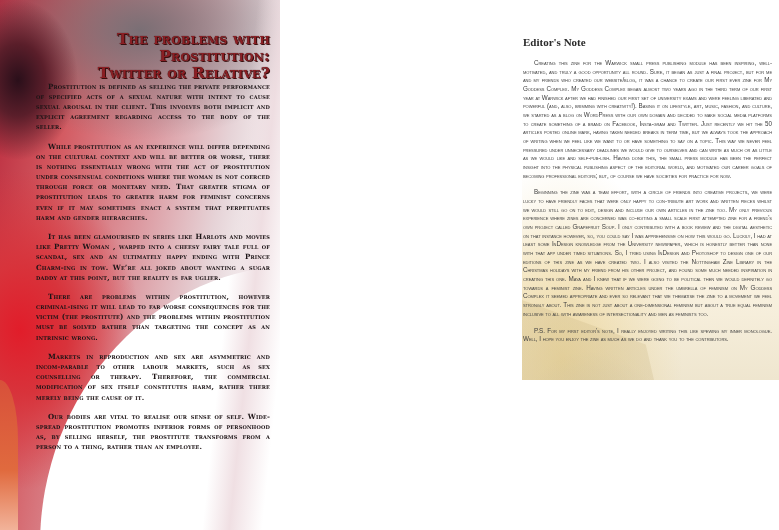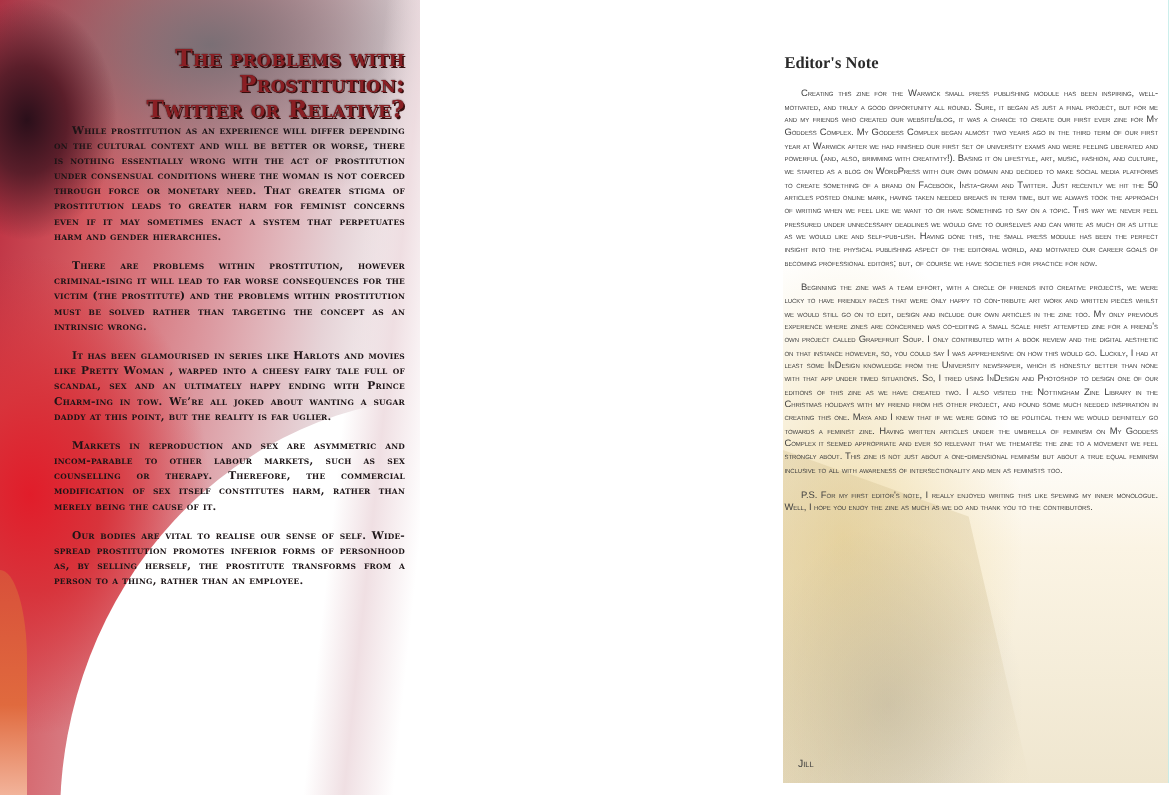--- a/index.html
+++ b/index.html
@@ -71,21 +71,21 @@
       font-family: "DejaVu Serif", serif;
       font-variant: small-caps;
       font-size: 8.2px; line-height: 10.5px;
       font-weight: bold;
       margin: 0 0 9px 0;
       text-indent: 12px;
     }
 
     
     .page-right {
-      position: absolute; left: 522px; top: 0; width: 257px; height: 522px;
+      position: absolute; left: 522px; top: 0; width: 257px; height: 380px;
       overflow: hidden; background: #14b8a6;
     }
     .right-bg {
       position: absolute; inset: 0;
       background:
         radial-gradient(ellipse 90px 120px at 70px 470px, rgba(150,150,150,0.35) 0%, rgba(150,150,150,0) 100%),
         radial-gradient(ellipse 120px 200px at 40px 360px, rgba(230,200,120,0.55) 0%, rgba(230,200,120,0) 100%),
         linear-gradient(180deg, #ffffff 0%, #ffffff 55%, #fbf4e4 70%, #efe6cf 100%);
     }
     .right-bg::after {
@@ -127,24 +127,25 @@
 <div class="spread">
 
   <section class="page-left">
     <div class="left-bg"></div>
     <div class="left-edge"></div>
     <div class="left-content">
       <h1 class="title">
         <span>The problems with Prostitution:</span><br>
         <span>Twitter or Relative?</span>
       </h1>
+      <p class="lp">Prostitution is defined as selling the private performance of specified acts of a sexual nature with intent to cause sexual arousal in the client. This involves both implicit and explicit agreement regarding access to the body of the seller.</p>
       <p class="lp">While prostitution as an experience will differ depending on the cultural context and will be better or worse, there is nothing essentially wrong with the act of prostitution under consensual conditions where the woman is not coerced through force or monetary need. That greater stigma of prostitution leads to greater harm for feminist concerns even if it may sometimes enact a system that perpetuates harm and gender hierarchies.</p>
+      <p class="lp">It has been glamourised in series like Harlots and movies like Pretty Woman , warped into a cheesy fairy tale full of scandal, sex and an ultimately happy ending with Prince Charm-ing in tow. We’re all joked about wanting a sugar daddy at this point, but the reality is far uglier.</p>
       <p class="lp">There are problems within prostitution, however criminal-ising it will lead to far worse consequences for the victim (the prostitute) and the problems within prostitution must be solved rather than targeting the concept as an intrinsic wrong.</p>
-      <p class="lp">It has been glamourised in series like Harlots and movies like Pretty Woman , warped into a cheesy fairy tale full of scandal, sex and an ultimately happy ending with Prince Charm-ing in tow. We’re all joked about wanting a sugar daddy at this point, but the reality is far uglier.</p>
-      <p class="lp">Markets in reproduction and sex are asymmetric and incom-parable to other labour markets, such as sex counselling or therapy. Therefore, the commercial modification of sex itself constitutes harm, rather than merely being the cause of it.</p>
+      <p class="lp">Markets in reproduction and sex are asymmetric and incom-parable to other labour markets, such as sex counselling or therapy. Therefore, the commercial modification of sex itself constitutes harm, rather there merely being the cause of it.</p>
       <p class="lp">Our bodies are vital to realise our sense of self. Wide-spread prostitution promotes inferior forms of personhood as, by selling herself, the prostitute transforms from a person to a thing, rather than an employee.</p>
     </div>
   </section>
 
   <section class="page-right">
     <div class="right-bg"></div>
     <div class="right-content">
       <h2 class="editor-heading">Editor's Note</h2>
       <div class="rp-wrap">
         <p class="rp">Creating this zine for the Warwick small press publishing module has been inspiring, well-motivated, and truly a good opportunity all round. Sure, it began as just a final project, but for me and my friends who created our website/blog, it was a chance to create our first ever zine for My Goddess Complex. My Goddess Complex began almost two years ago in the third term of our first year at Warwick after we had finished our first set of university exams and were feeling liberated and powerful (and, also, brimming with creativity!). Basing it on lifestyle, art, music, fashion, and culture, we started as a blog on WordPress with our own domain and decided to make social media platforms to create something of a brand on Facebook, Insta-gram and Twitter. Just recently we hit the 50 articles posted online mark, having taken needed breaks in term time, but we always took the approach of writing when we feel like we want to or have something to say on a topic. This way we never feel pressured under unnecessary deadlines we would give to ourselves and can write as much or as little as we would like and self-pub-lish. Having done this, the small press module has been the perfect insight into the physical publishing aspect of the editorial world, and motivated our career goals of becoming professional editors; but, of course we have societies for practice for now.</p>

